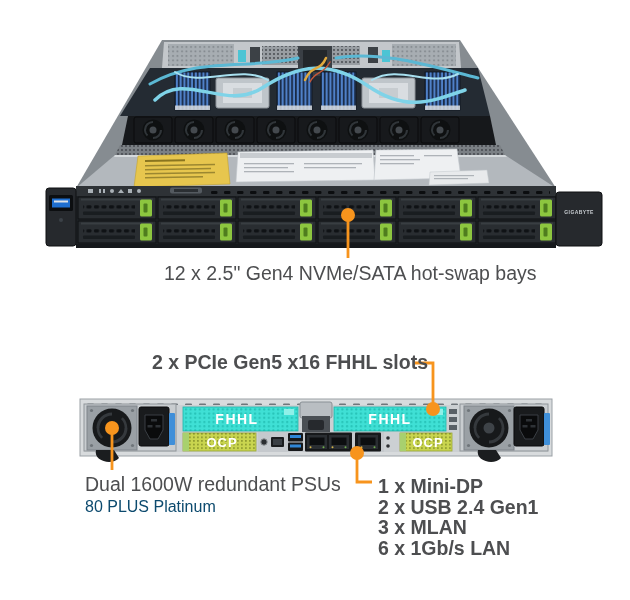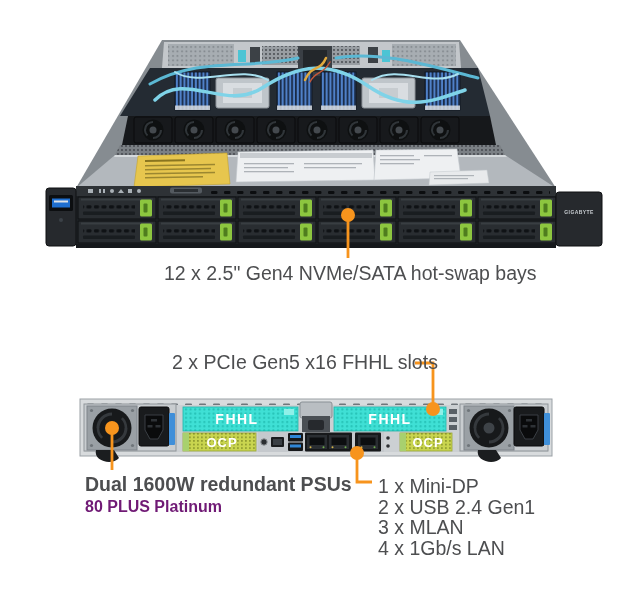--- a/index.html
+++ b/index.html
@@ -1,20 +1,20 @@
 <!DOCTYPE html>
 <html><head>
 <meta charset="utf-8">
 <style>
   html,body { margin:0; padding:0; background:#ffffff; }
   .stage { position:relative; width:630px; height:600px; background:#ffffff; overflow:hidden;
            font-family:"Liberation Sans", sans-serif; }
   svg.hw { position:absolute; left:0; top:0; }
   .note { position:absolute; color:#4d4e50; font-size:19.5px; line-height:20.5px; white-space:nowrap; }
-  .note .sub { font-size:16px; color:#701a75; margin-top:3px; line-height:18px; }
+  .note .sub { font-size:16px; color:#0c4a6e; margin-top:3px; line-height:18px; }
   .fhhl-t { font:bold 14px "Liberation Sans", sans-serif; fill:#ffffff; letter-spacing:1.5px; text-anchor:middle; }
   .ocp-t  { font:bold 13px "Liberation Sans", sans-serif; fill:#ffffff; letter-spacing:1px; text-anchor:middle; }
   .brand-t{ font:bold 5px "Liberation Sans", sans-serif; fill:#c8cdd1; letter-spacing:0.4px; text-anchor:middle; }
 </style>
 </head>
 <body>
 
 <div class="stage">
 
 <svg class="hw" width="630" height="600" viewBox="0 0 630 600">
@@ -340,29 +340,29 @@
     <line x1="112" y1="430" x2="112" y2="470" stroke="#f7941d" stroke-width="2.8"></line>
     <circle cx="112" cy="428" r="7" fill="#f7941d"></circle>
 
     <polyline points="357,455 357,482 372,482" fill="none" stroke="#f7941d" stroke-width="2.8"></polyline>
     <circle cx="357" cy="453" r="7" fill="#f7941d"></circle>
   </g>
 </svg>
 
   <div class="note" style="left:164px; top:263px;">12 x 2.5" Gen4 NVMe/SATA hot-swap bays</div>
 
-  <div class="note" style="left:172px; top:352px;">
+  <div class="note" style="left:152px; top:352px;font-weight:bold;">
     <div>2 x PCIe Gen5 x16 FHHL slots</div>
   </div>
 
-  <div class="note" style="left:85px; top:474px;font-weight:bold;">
+  <div class="note" style="left:85px; top:474px;">
     <div>Dual 1600W redundant PSUs</div>
     <div class="sub">80 PLUS Platinum</div>
   </div>
 
-  <div class="note" style="left:378px; top:476px;">
+  <div class="note" style="left:378px; top:476px;font-weight:bold;">
     <div>1 x Mini-DP</div>
     <div>2 x USB 2.4 Gen1</div>
     <div>3 x MLAN</div>
-    <div>4 x 1Gb/s LAN</div>
+    <div>6 x 1Gb/s LAN</div>
   </div>
 
 </div>
 
 </body></html>

